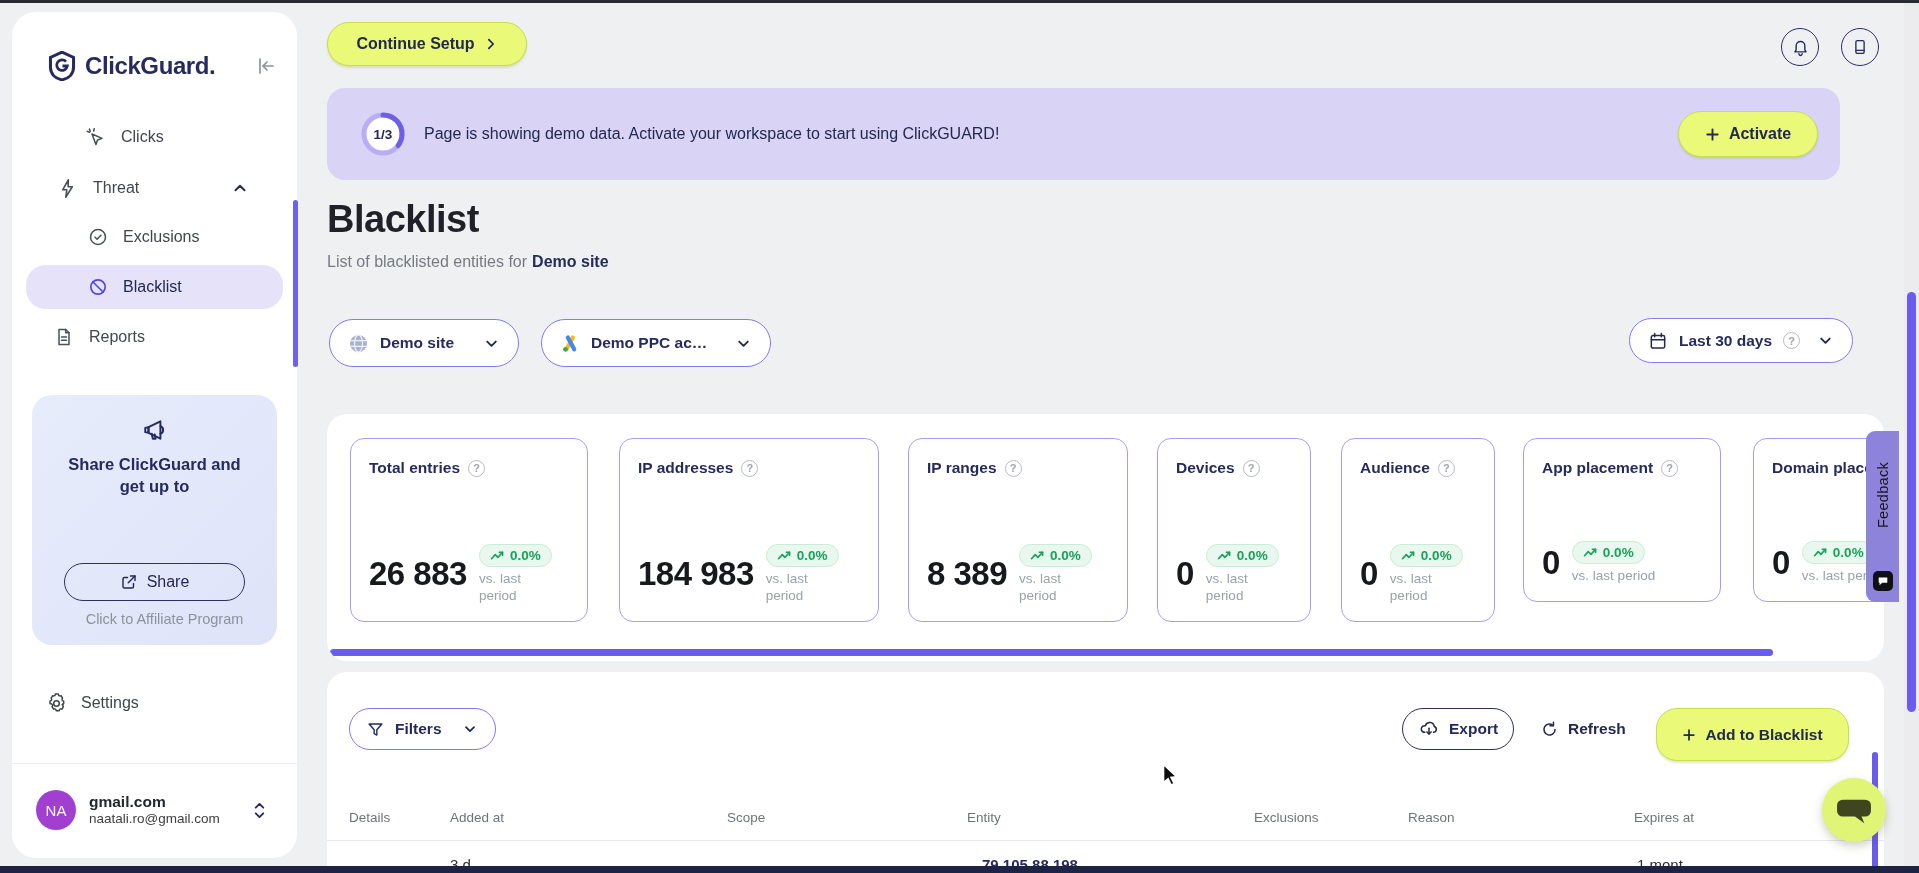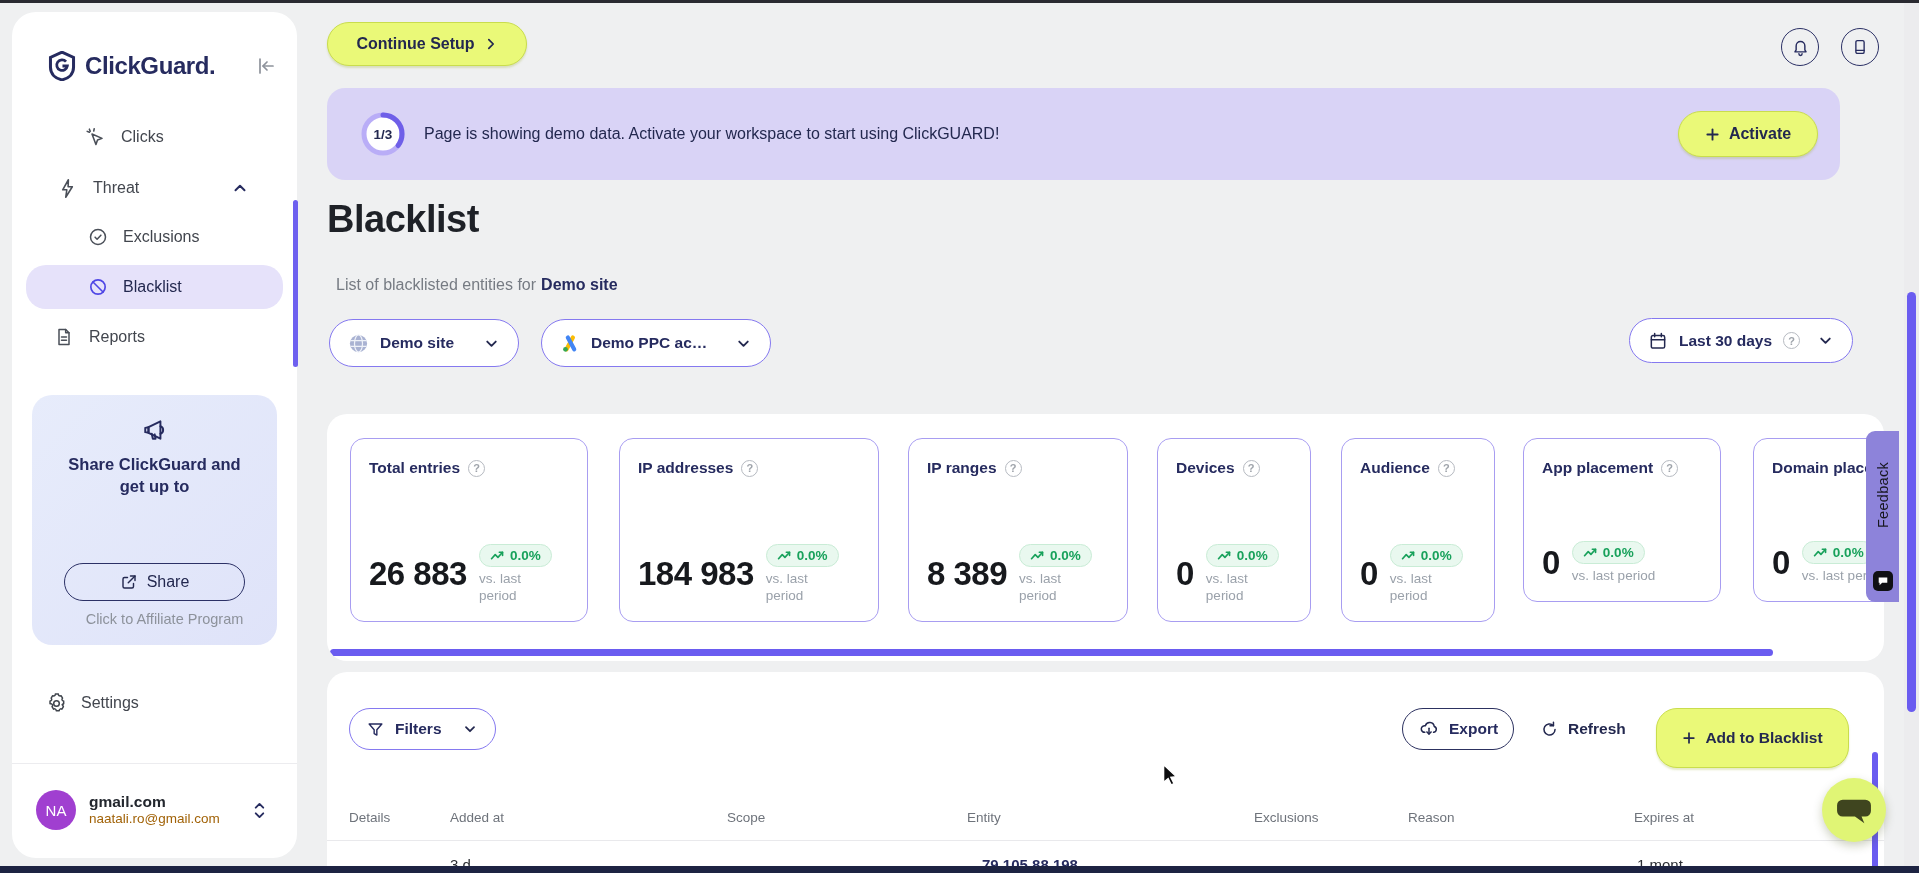--- a/index.html
+++ b/index.html
@@ -41,39 +41,39 @@
 
   .settings-row { position:absolute; left:14px; right:14px; top:671px; height:40px; display:flex; align-items:center; cursor:pointer; color:#3f444c; font-size:16px; }
   .settings-row .ni-icon { margin-left:20px; display:flex; }
   .settings-row .ni-label { margin-left:14px; color:#42464e; }
 
   .user-divider { position:absolute; left:0; right:0; top:751px; height:1px; background:#ececef; }
   .user-row { position:absolute; left:24px; right:16px; top:766px; height:64px; display:flex; align-items:center; cursor:pointer; }
   .avatar { width:40px; height:40px; border-radius:50%; background:#a03fd0; color:#ffffff; font-size:15px; display:flex; align-items:center; justify-content:center; }
   .user-meta { margin-left:13px; line-height:1.25; }
   .user-name { font-size:15.5px; font-weight:700; color:#23272e; }
-  .user-email { font-size:13.5px; color:#a16207; }
+  .user-email { font-size:13.5px; color:#404040; }
   .user-sort { margin-left:auto; margin-right:14px; color:#262b5f; display:flex; }
 
   
   .btn-lime { background:#eaf978; border:1.5px solid #c9dd4d; color:#23284f; border-radius:23px; display:flex; align-items:center; justify-content:center; gap:9px; font-size:16px; font-weight:600; cursor:pointer; box-shadow:0 2px 2px rgba(150,170,40,.25); }
   .continue-btn { position:absolute; left:327px; top:22px; width:200px; height:44px; }
   .icon-circle { position:absolute; top:28px; width:38px; height:38px; border-radius:50%; border:1.5px solid #2c3166; background:transparent; display:flex; align-items:center; justify-content:center; color:#262b5f; cursor:pointer; }
   .icn-bell { left:1781px; } .icn-book { left:1841px; }
 
   
   .banner { position:absolute; left:327px; top:88px; width:1513px; height:92px; background:#d9d3f6; border-radius:18px; }
   .progress-wrap { position:absolute; left:33px; top:23px; width:46px; height:46px; }
   .progress-label { position:absolute; inset:0; display:flex; align-items:center; justify-content:center; font-size:13.5px; font-weight:700; color:#23284f; }
   .banner-msg { position:absolute; left:97px; top:0; height:92px; display:flex; align-items:center; font-size:16px; color:#23284f; }
   .activate-btn { position:absolute; right:22px; top:23px; width:140px; height:46px; }
 
   
   .page-title { position:absolute; left:327px; top:198px; font-size:38px; font-weight:800; color:#1e2127; letter-spacing:-0.5px; }
-  .page-subtitle { position:absolute; left:327px; top:276px; font-size:16px; color:#767b83;margin-left:9px; }
+  .page-subtitle { position:absolute; left:327px; top:253px; font-size:16px; color:#767b83; }
   .page-subtitle b { color:#262b5f; font-weight:700; margin-left:5px; }
 
   
   .pill { position:absolute; height:48px; border:1px solid #8579f0; border-radius:24px; background:#ffffff; display:flex; align-items:center; gap:11px; padding:0 18px; font-size:15.5px; font-weight:600; color:#262b5f; cursor:pointer; }
   .pill-site { left:329px; top:319px; width:190px; }
   .pill-ppc  { left:541px; top:319px; width:230px; }
   .pill-date { left:1629px; top:318px; width:224px; height:45px; border-radius:23px; }
   .pill .chev { margin-left:auto; color:#23284f; display:flex; }
 
   .help-dot { width:17px; height:17px; border-radius:50%; border:1.5px solid #b6bac1; color:#9fa4ab; font-size:11px; font-weight:700; display:inline-flex; align-items:center; justify-content:center; flex:none; }
@@ -98,21 +98,21 @@
   .stat-card:nth-of-type(n+6) .vs-label { max-width:none; white-space:nowrap; }
   .h-scrollthumb { position:absolute; left:3px; bottom:5px; width:1443px; height:7px; background:#6a5cf0; border-radius:4px; cursor:pointer; }
 
   
   .lower-panel { position:absolute; left:327px; top:672px; width:1557px; height:201px; background:#ffffff; border-radius:20px 20px 0 0; overflow:hidden; }
   .tool-pill { position:absolute; top:36px; height:42px; border:1px solid #8579f0; border-radius:21px; background:#fff; display:flex; align-items:center; gap:10px; padding:0 16px; font-size:15.5px; font-weight:600; color:#262b5f; cursor:pointer; }
   .tp-filters { left:22px; width:147px; }
   .tp-columns { left:183px; width:160px; }
   .tp-export  { left:1075px; width:112px; border-color:#2c3160; }
   .tp-refresh { position:absolute; left:1213px; top:42px; height:30px; display:flex; align-items:center; gap:9px; font-size:15.5px; font-weight:600; color:#23284f; cursor:pointer; background:none; border:none; }
-  .tp-add { position:absolute; left:1329px; top:36px; width:193px; height:60px; border-radius:21px; font-size:15.5px; }
+  .tp-add { position:absolute; left:1329px; top:36px; width:193px; height:53px; border-radius:21px; font-size:15.5px; }
 
   .thead { position:absolute; top:130px; left:0; right:0; height:38px; }
   .th { position:absolute; top:8px; font-size:13.5px; color:#6e737b; white-space:nowrap; }
   .th:nth-of-type(1){ left:22px; } .th:nth-of-type(2){ left:123px; } .th:nth-of-type(3){ left:400px; }
   .th:nth-of-type(4){ left:640px; } .th:nth-of-type(5){ left:927px; } .th:nth-of-type(6){ left:1081px;text-align:right; }
   .th:nth-of-type(7){ left:1307px; }
   .thead-border { position:absolute; top:168px; left:0; right:0; height:1px; background:#e9e9ec; }
   .partial-row { position:absolute; top:184px; left:0; right:0; height:17px; }
   .pr-cell { position:absolute; font-size:15px; color:#2b2e34; white-space:nowrap; }
   .pr-added { left:123px; } .pr-entity { left:655px; color:#262b5f; font-weight:700; } .pr-expires { left:1310px; }

